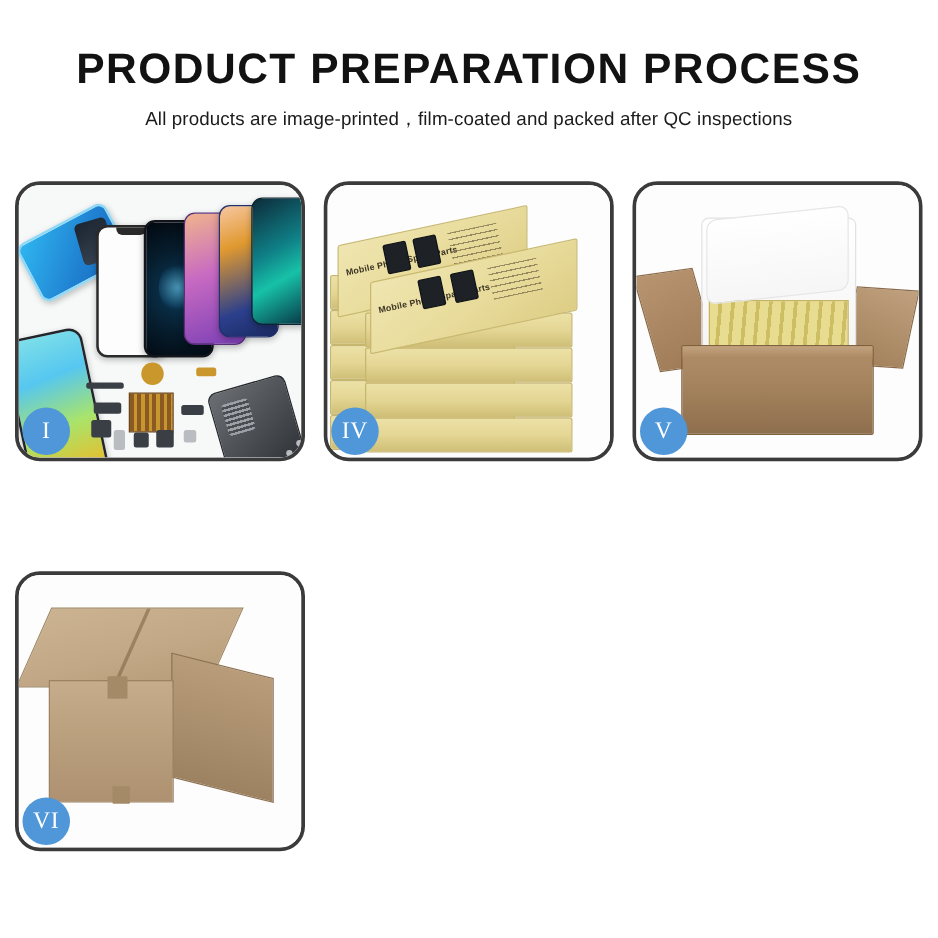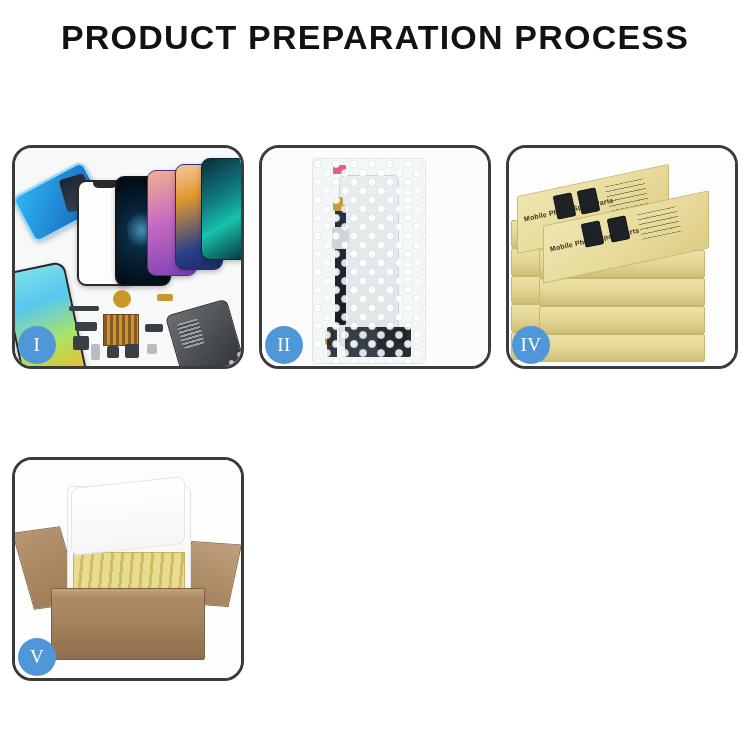--- a/index.html
+++ b/index.html
@@ -4,21 +4,21 @@
 <style>
   html,body{margin:0;padding:0;}
   body{
     width:750px;height:750px;background:#ffffff;
     font-family:"Liberation Sans","DejaVu Sans",sans-serif;
     overflow:hidden;position:relative;
   }
   .page{width:750px;height:750px;position:relative;box-sizing:border-box;}
 
   
-  .header{padding-top:20px;text-align:center;}
+  .header{padding-top:38px;text-align:center;}
   .title{
     font-size:34px;font-weight:700;color:#121212;
     letter-spacing:1.2px;line-height:1;
     font-family:"Liberation Sans","DejaVu Sans",sans-serif;
   }
   .subtitle{
     margin-top:14px;font-size:15px;color:#1b1b1b;letter-spacing:.1px;
   }
 
   
@@ -287,20 +287,21 @@
     border:1px solid #8d7354;transform:skewY(14deg);transform-origin:left top;
   }
 </style>
 </head>
 <body>
 
 <div class="page">
 
   <div class="header">
     <div class="title">PRODUCT PREPARATION PROCESS</div>
+    <div class="subtitle">All products are image-printed，film-coated and packed after QC inspections</div>
   </div>
 
   <div class="grid">
 
     <div class="panel">
       <div class="stage p1">
         <div class="ph ph-blue"></div>
         <div class="ph ph-white"></div>
         <div class="ph ph-dark"></div>
         <div class="ph ph-purple"></div>
@@ -320,35 +321,20 @@
           <div class="pt" style="left:76px;top:36px;width:18px;height:8px;"></div>
           <div class="pt silver" style="left:78px;top:56px;width:10px;height:10px;"></div>
           <div class="backplate"></div>
           <div class="pt silver round" style="left:168px;top:64px;width:5px;height:5px;"></div>
           <div class="pt silver round" style="left:160px;top:72px;width:5px;height:5px;"></div>
         </div>
       </div>
       <div class="badge">I</div>
     </div>
 
-    <div class="panel">
-      <div class="stage p2">
-        <div class="bag">
-          <div class="screen-part"></div>
-          <div class="pink-tab"></div>
-          <div class="flex-cable"></div>
-          <div class="connector" style="left:20px;top:38px;"></div>
-          <div class="connector" style="left:12px;bottom:18px;"></div>
-          <div class="connector" style="right:18px;bottom:20px;"></div>
-          <div class="bottom-bits"></div>
-          <div class="bubbles"></div>
-        </div>
-      </div>
-      <div class="badge">II</div>
-    </div>
 
 
     <div class="panel">
       <div class="stage p4">
         <div class="stack">
           <div class="sbox" style="left:2px;top:44px;"></div>
           <div class="sbox" style="left:2px;top:72px;"></div>
           <div class="sbox" style="left:2px;top:100px;"></div>
           <div class="sbox" style="left:2px;top:128px;"></div>
           <div class="sbox" style="left:2px;top:156px;"></div>
@@ -379,15 +365,23 @@
         <div class="flapL"></div>
         <div class="flapR"></div>
         <div class="foam"></div>
         <div class="ybars"></div>
         <div class="foam-lid"></div>
         <div class="carton5"></div>
       </div>
       <div class="badge">V</div>
     </div>
 
+    <div class="panel">
+      <div class="stage p6">
+        <div class="c6-top"></div>
+        <div class="c6-right"></div>
+        <div class="c6-left"></div>
+      </div>
+      <div class="badge">VI</div>
+    </div>
 
   </div>
 </div>
 
 </body></html>

